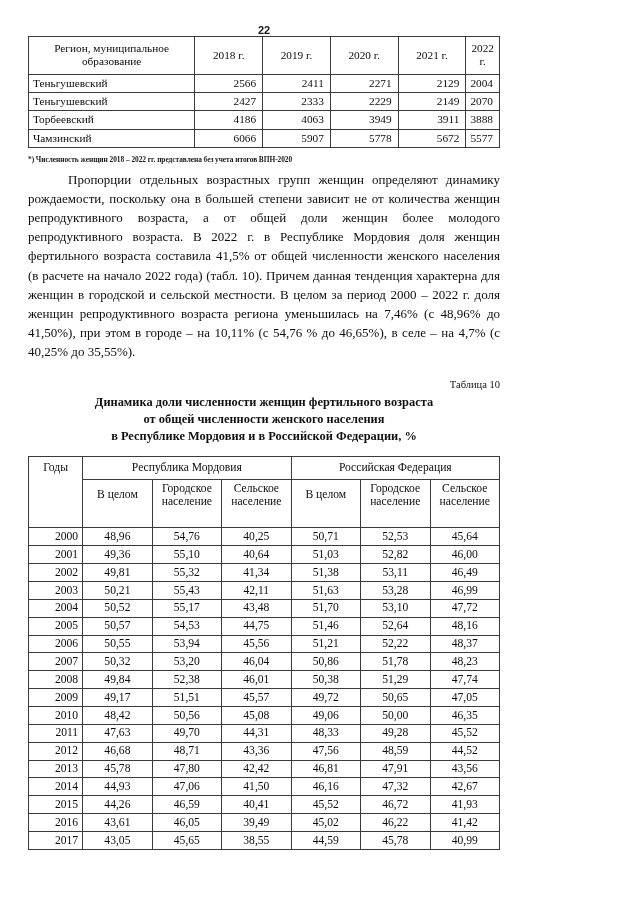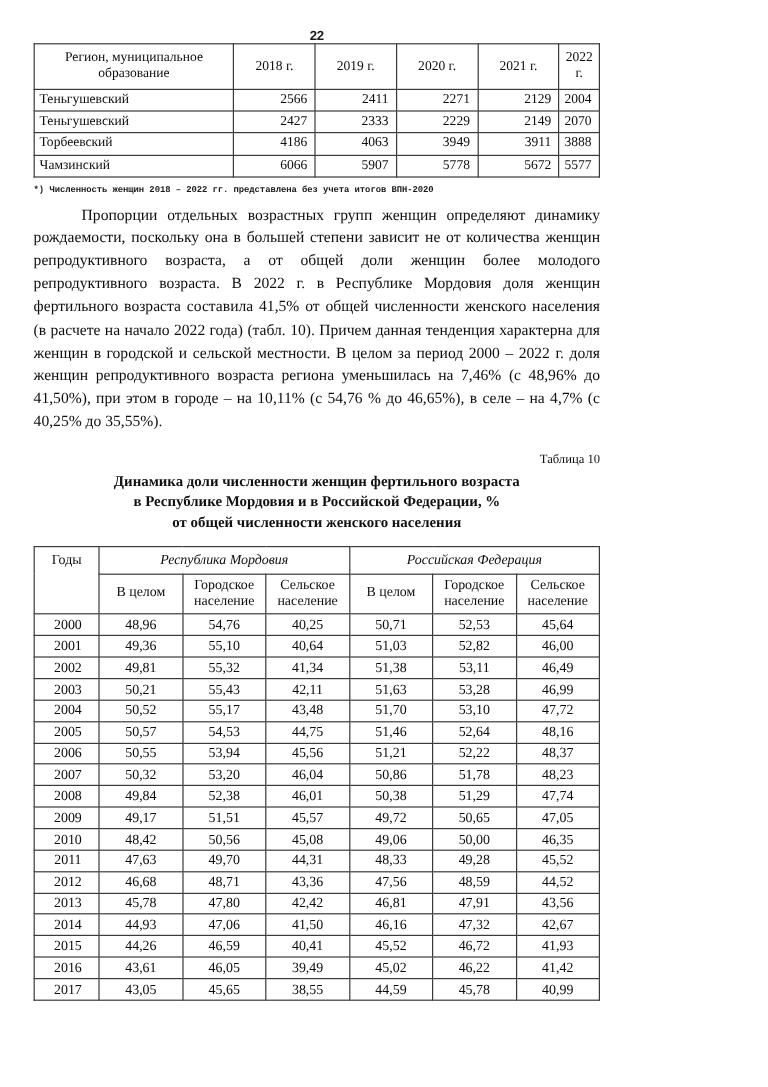--- a/index.html
+++ b/index.html
@@ -66,21 +66,21 @@
   }
   #regions-table td.num {
     text-align: right;
     padding-right: 6px;
   }
   #regions-table col.c-name { width: 38%; }
   #regions-table col.c-yr   { width: 15.5%; }
 
   .table-note {
     font-size: 7.4px;
-    font-family: Liberation Mono, monospace;
+    font-family: Liberation Serif, serif;
     font-weight: 700;
     margin-top: 7px;
     color: #1a1a1a;
     letter-spacing: -0.05px;
   }
 
   
   .body-par {
     margin-top: 6px;
     font-size: 13px;
@@ -108,32 +108,32 @@
   .table-caption div { white-space: nowrap; text-align: center; }
 
   
   #fertility-table {
     margin-top: 12px;
     font-size: 11.6px;
   }
   #fertility-table th { padding: 3px 2px; margin-left: 16px; }
   #fertility-table td { padding: 1.6px 4px; }
   #fertility-table td.year {
-    text-align: center;
+    text-align: right;
     padding-left: 6px;
   }
   #fertility-table td.val {
     text-align: center;
   }
   #fertility-table col.c-years { width: 11.5%; }
   #fertility-table col.c-data  { width: 14.75%; }
-  #fertility-table th.grp { padding: 4px 2px; font-style: italic; }
+  #fertility-table th.grp { padding: 4px 2px; }
   #fertility-table th.sub {
     padding-top: 3px;
-    padding-bottom: 4px;
+    padding-bottom: 19px;
     line-height: 1.1;
   }
   #fertility-table tr.hdr-top th.years-cell {
     padding-top: 4px;
     vertical-align: top;
   }
   .sub-l1 { display: block; }
   .sub-l2 { display: block; }
 </style>
 </head>
@@ -201,22 +201,22 @@
     </table>
 
     <div class="table-note">*) Численность женщин 2018 – 2022 гг. представлена без учета итогов ВПН-2020</div>
 
     <p class="body-par">Пропорции отдельных возрастных групп женщин определяют динамику рождаемости, поскольку она в большей степени зависит не от количества женщин репродуктивного возраста, а от общей доли женщин более молодого репродуктивного возраста. В 2022 г. в Республике Мордовия доля женщин фертильного возраста составила 41,5% от общей численности женского населения (в расчете на начало 2022 года) (табл. 10). Причем данная тенденция характерна для женщин в городской и сельской местности. В целом за период 2000 – 2022 г. доля женщин репродуктивного возраста региона уменьшилась на 7,46% (с 48,96% до 41,50%), при этом в городе – на 10,11% (с 54,76 % до 46,65%), в селе – на 4,7% (с 40,25% до 35,55%).</p>
 
     <div class="table-label">Таблица 10</div>
 
     <div class="table-caption">
       <div>Динамика доли численности женщин фертильного возраста</div>
+      <div>от общей численности женского населения</div>
       <div>в Республике Мордовия и в Российской Федерации, %</div>
-      <div>от общей численности женского населения</div>
     </div>
 
     <table class="doc-table" id="fertility-table">
       <colgroup>
         <col class="c-years">
         <col class="c-data">
           <col class="c-data">
           <col class="c-data">
         <col class="c-data">
           <col class="c-data">

